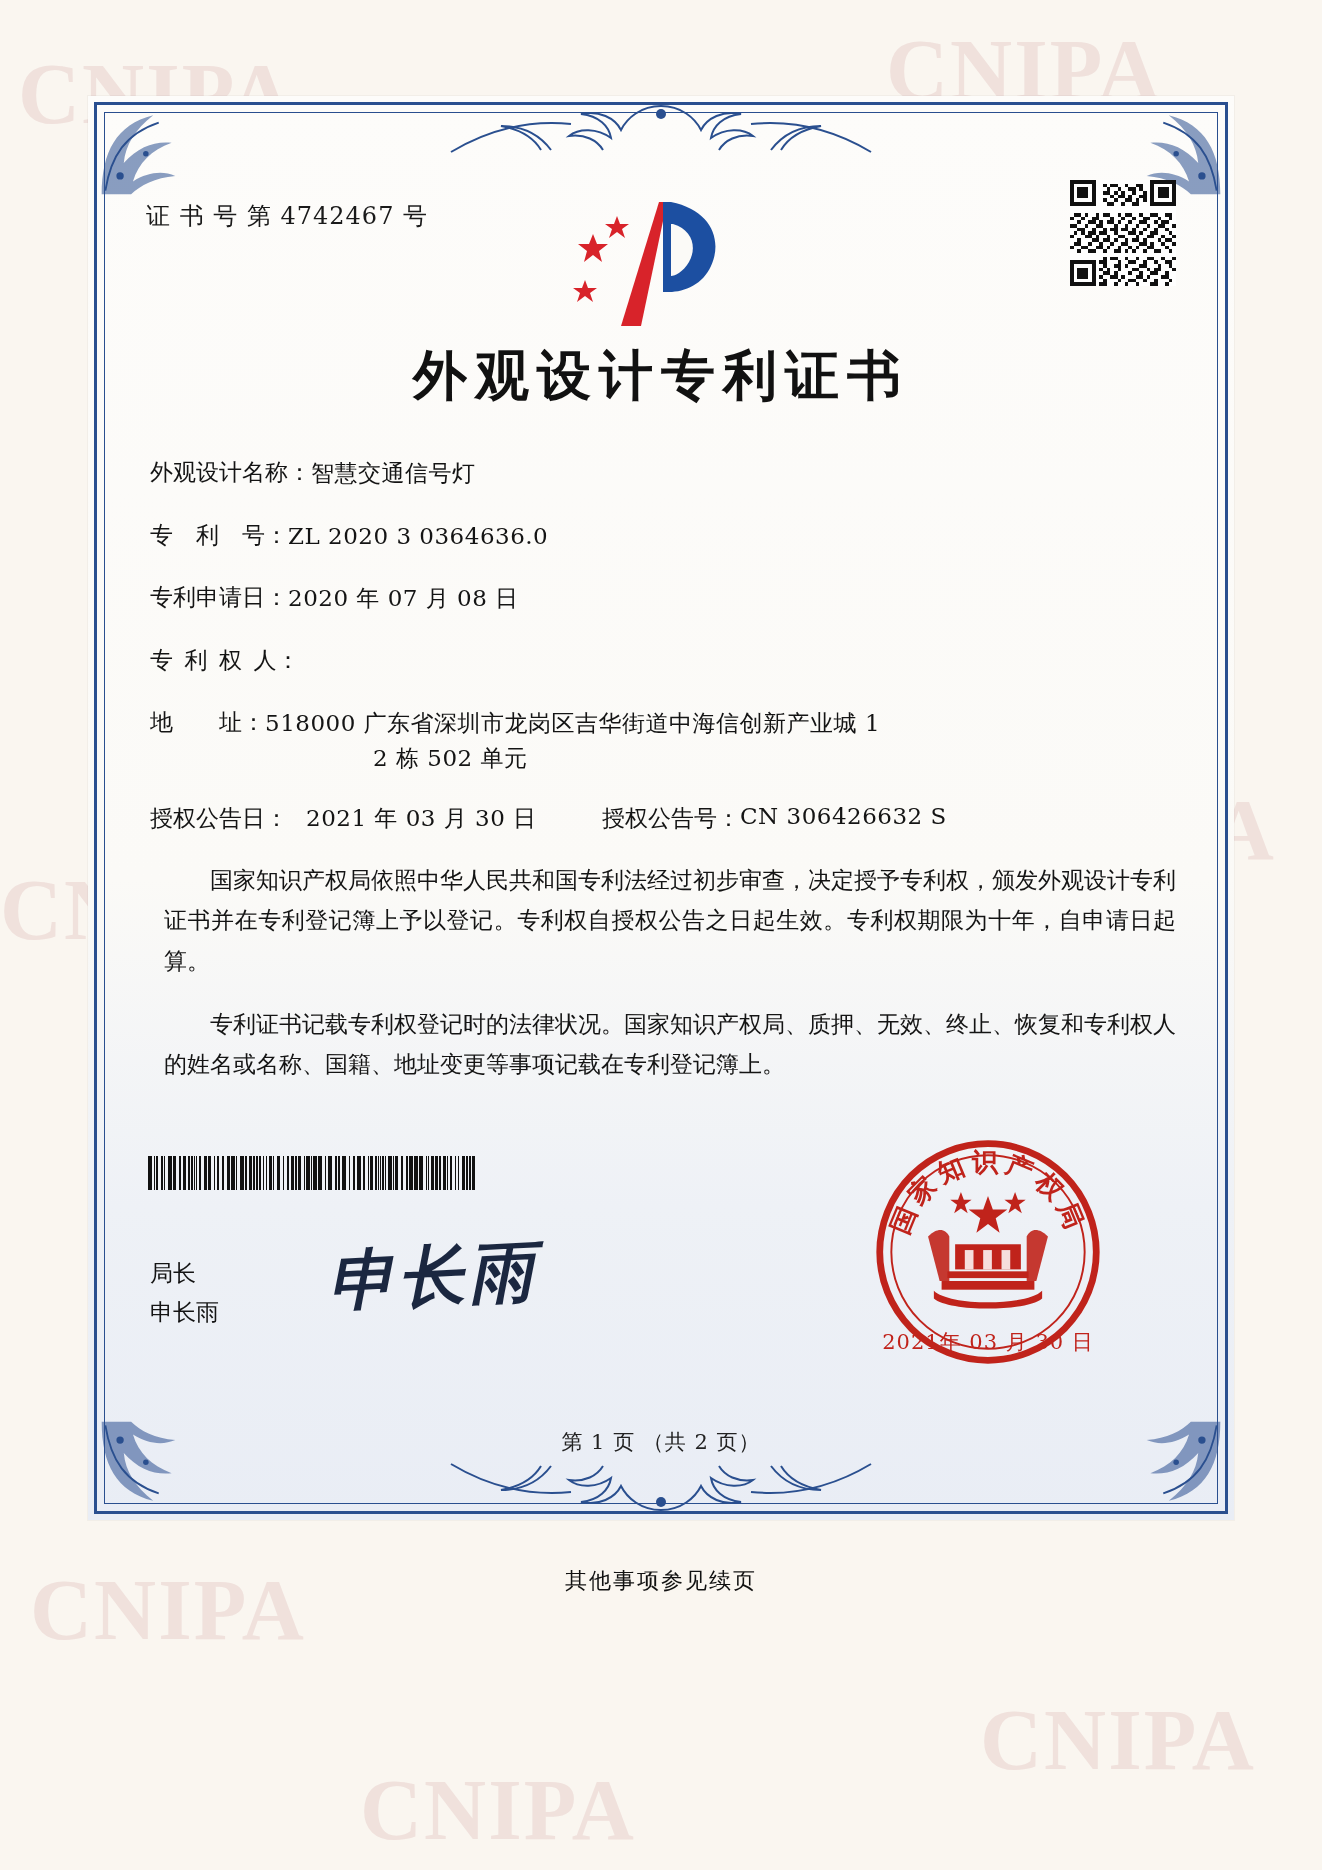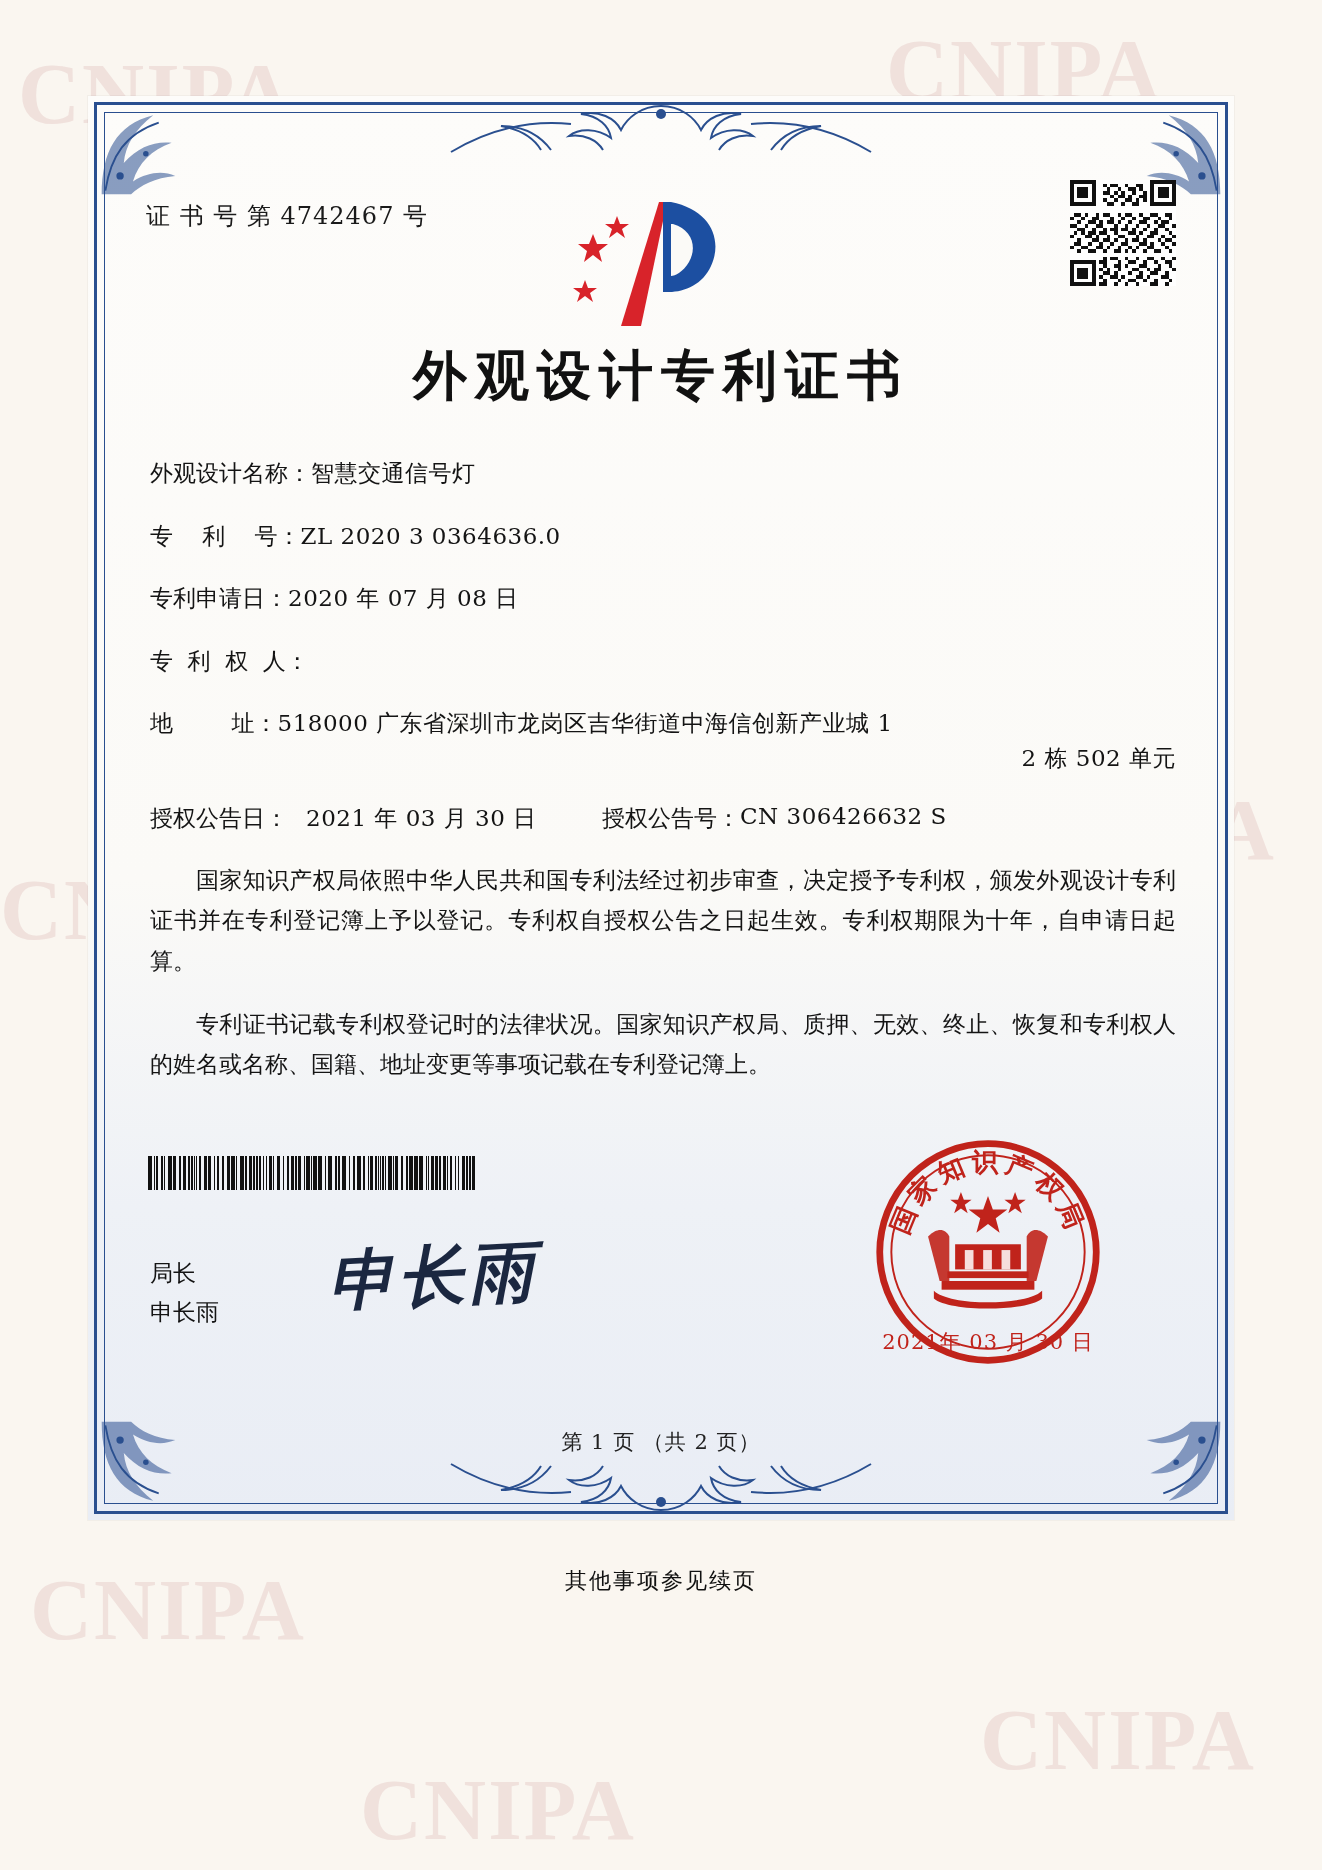--- a/index.html
+++ b/index.html
@@ -94,41 +94,42 @@
     font-size:23px;color:#141414;
   }
   .row{
     display:flex;align-items:flex-start;
     margin-bottom:28px;
     line-height:1.5;
   }
   .lbl{
     flex:0 0 auto;
     white-space:pre;
+    font-family:Liberation Serif, serif;
   }
   .val{
     flex:1 1 auto;
     letter-spacing:.5px;
   }
   .val-indent{
-    margin-left:76px;
+    margin-left:108px;
     display:block;
-    text-align:right;
   }
   .row-2col{
     display:flex;align-items:baseline;margin-bottom:26px;
   }
   .col-a{flex:0 0 430px;display:flex;gap:18px;}
   .col-b{flex:1 1 auto;display:flex;margin-left:22px;}
 
   .para{
     font-size:23px;line-height:1.75;color:#141414;
     text-indent:2em;
     margin-top:10px;
     text-align:justify;
+    margin-left:14px;
   }
   .para + .para{margin-top:6px;}
 
   
   .barcode{
     position:absolute;left:60px;top:1060px;
     height:34px;width:330px;
     display:flex;align-items:flex-end;
   }
   .barcode span{display:block;background:#111;height:100%;}

